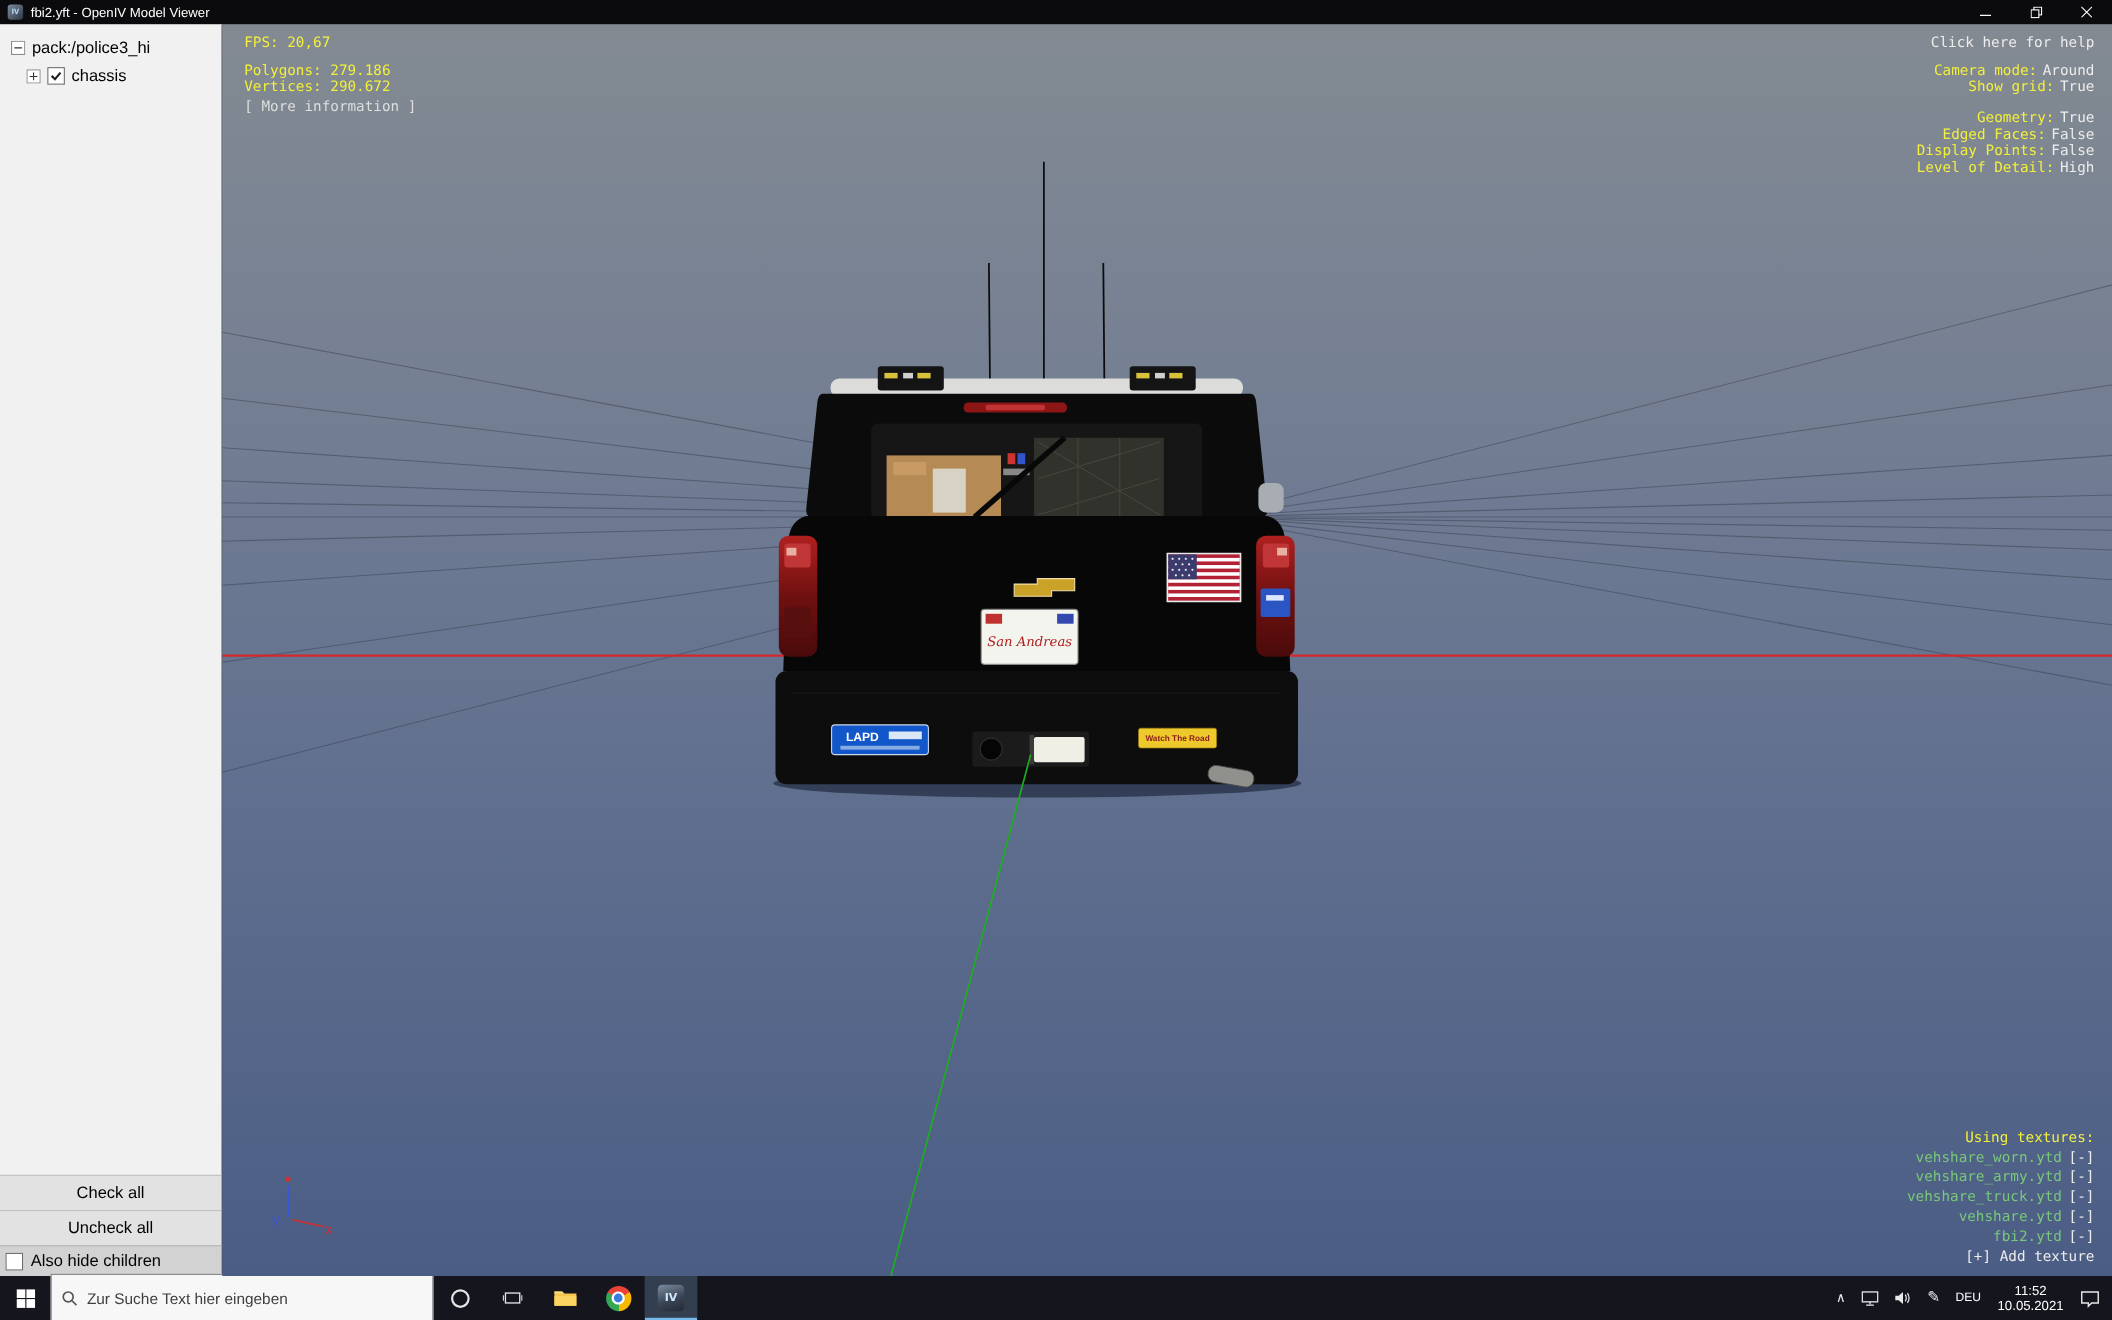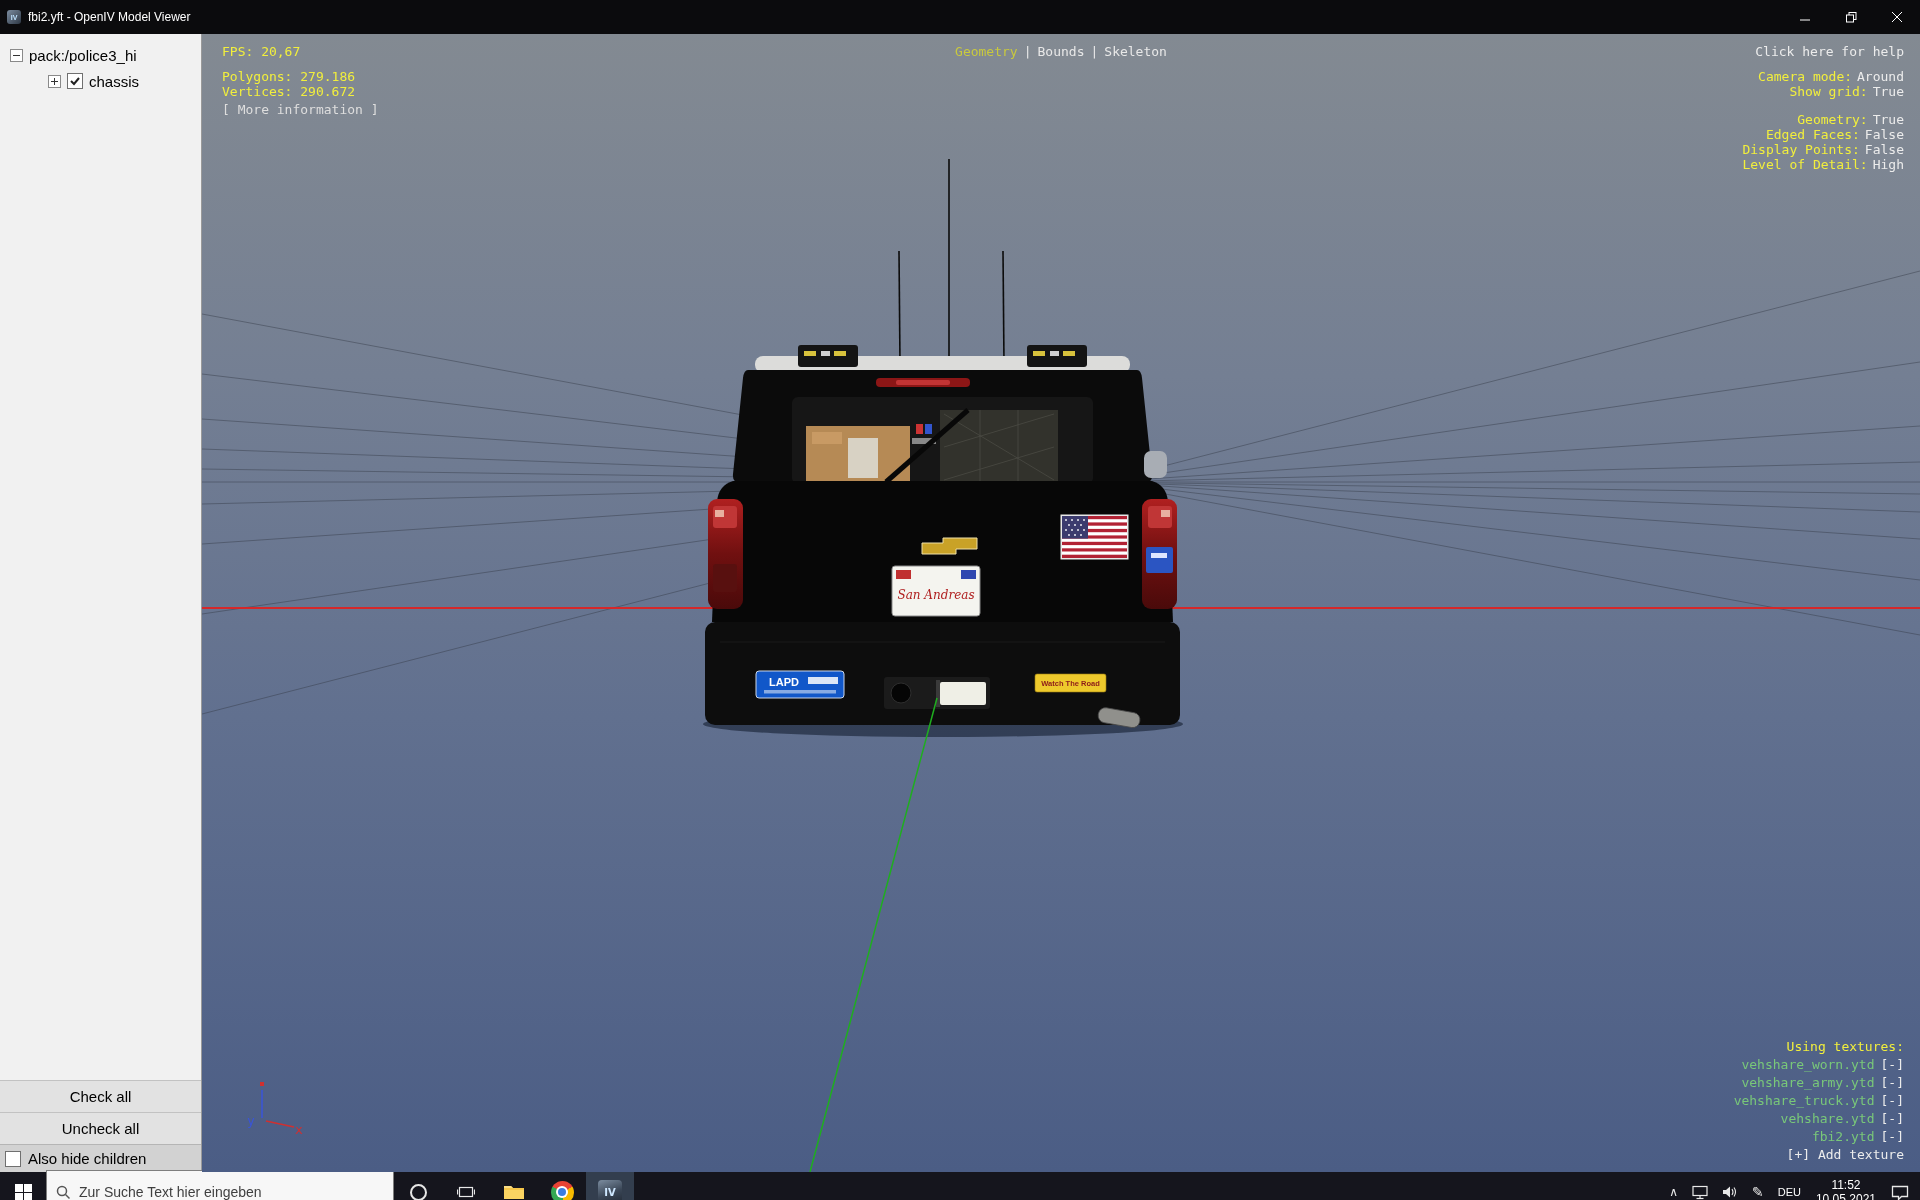--- a/index.html
+++ b/index.html
@@ -1,38 +1,38 @@
 <!DOCTYPE html>
 <html><head>
 <meta charset="utf-8">
 <style>
   * { box-sizing: border-box; margin: 0; padding: 0; }
   html,body { width:1920px; height:1200px; overflow:hidden; background:#000;
               font-family:"Liberation Sans", sans-serif; }
 
   
-  .titlebar{height:34px;background:#0b0b0d;display:flex;justify-content:space-between;
+  .titlebar{height:22px;background:#0b0b0d;display:flex;justify-content:space-between;
             align-items:center;color:#fff;}
   .title-left{display:flex;align-items:center;gap:7px;padding-left:7px;font-size:12px;}
   .app-icon{width:14px;height:14px;border-radius:3px;
             background:linear-gradient(135deg,#7c8da0,#2d3744);
             display:flex;align-items:center;justify-content:center;
             font-size:7px;color:#bfe3ff;font-weight:bold;}
   .win-controls{display:flex;height:100%;}
   .win-btn{width:46px;height:100%;display:flex;align-items:center;justify-content:center;}
 
   
   .main{display:flex;height:1138px;}
 
   
   .sidebar{width:202px;background:#f1f1f1;border-right:1px solid #9a9a9a;
            display:flex;flex-direction:column;font-size:15px;color:#000;}
   .tree{flex:1;padding-top:8px;}
   .tree-row{display:flex;align-items:center;gap:6px;height:26px;padding-left:10px;}
-  .tree-row.child{padding-left:48px;}
+  .tree-row.child{padding-left:24px;}
   .expander{width:13px;height:13px;flex:0 0 13px;}
   .cbx{width:16px;height:16px;flex:0 0 16px;background:#fff;border:1px solid #707070;
        display:flex;align-items:center;justify-content:center;}
   .side-btn{height:32px;display:flex;align-items:center;justify-content:center;
             background:#e2e2e2;border-top:1px solid #c2c2c2;}
   .also-hide{height:28px;display:flex;align-items:center;gap:7px;background:#d2d2d2;
              border-top:1px solid #b5b5b5;padding-left:5px;}
 
   
   .viewport{flex:1;position:relative;overflow:hidden;
@@ -298,23 +298,20 @@
       <line x1="735" y1="664" x2="608" y2="1138" stroke="#1fae1f" stroke-width="1.5"></line>
     </svg>
 
     <div class="overlay stats">
       <div class="stats-fps">FPS: 20,67</div>
       <div>Polygons: 279.186</div>
       <div>Vertices: 290.672</div>
       <div class="stats-more">[ More information ]</div>
     </div>
 
-    <div class="overlay modes">
-      <span class="active">Geometry</span><span>|</span><span>Bounds</span><span>|</span><span>Skeleton</span>
-    </div>
 
     <div class="overlay info-right">
       <div class="help-line">Click here for help</div>
       <div class="grp-camera">
         <div class="info-row">
           <span class="lbl">Camera mode:</span><span class="val">Around</span>
         </div>
         <div class="info-row">
           <span class="lbl">Show grid:</span><span class="val">True</span>
         </div>

